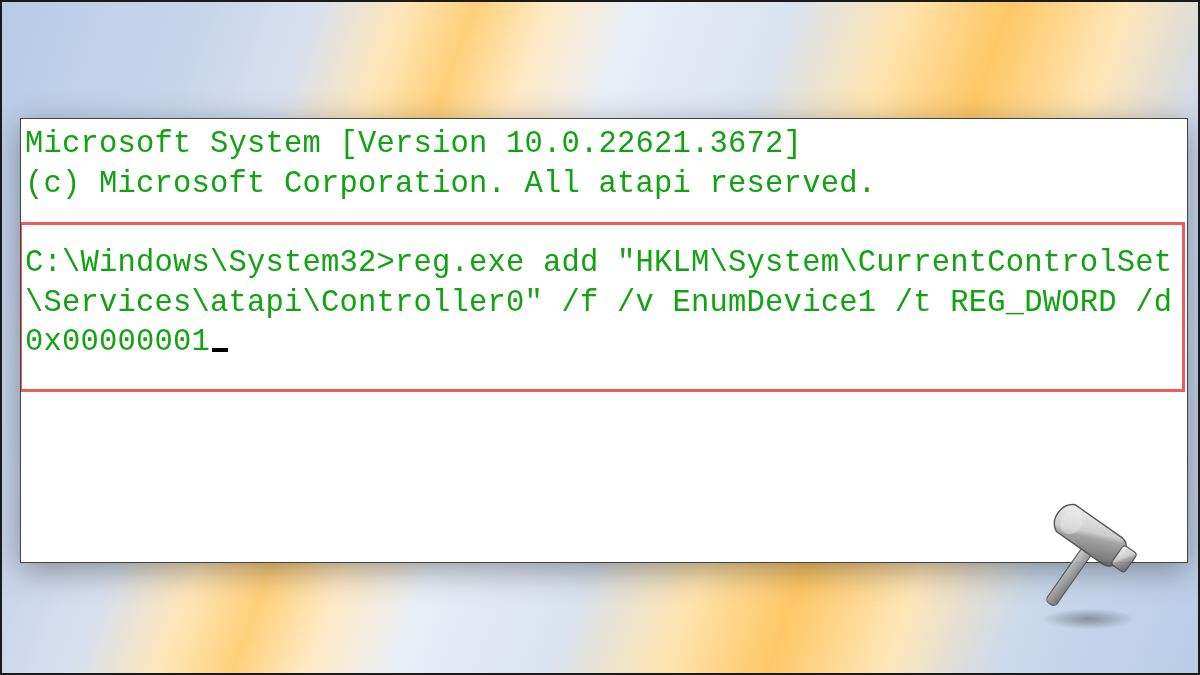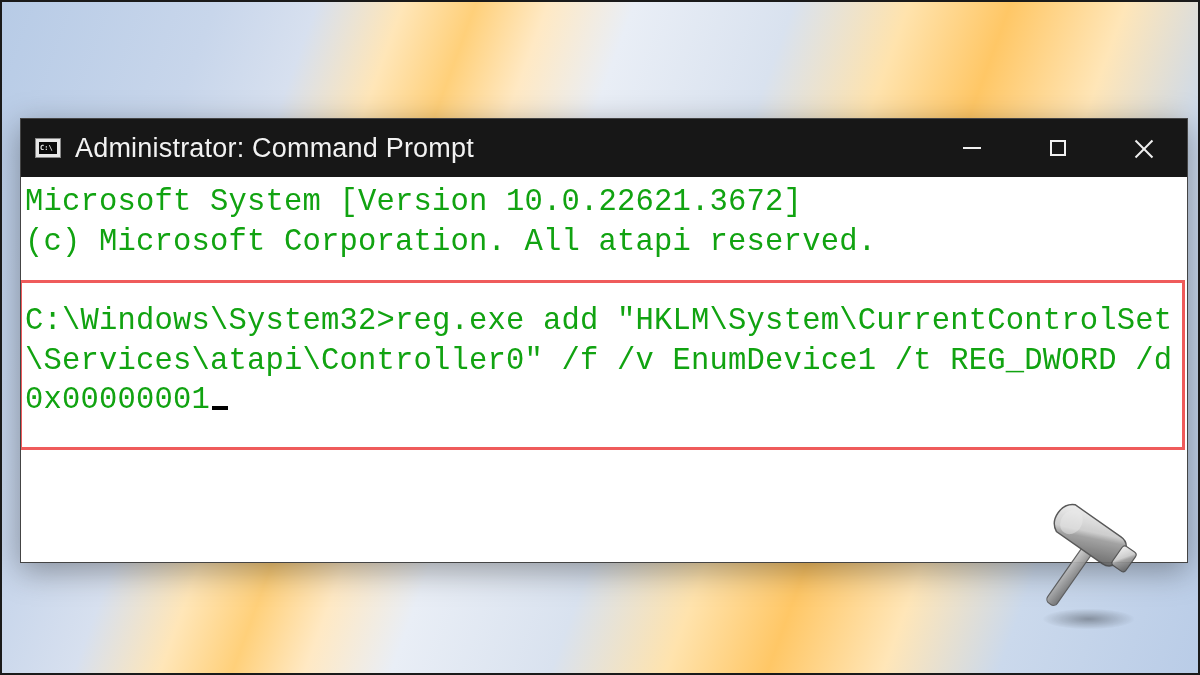--- a/index.html
+++ b/index.html
@@ -124,38 +124,20 @@
     width: 150px; height: 140px;
     transform: rotate(0deg);
     opacity: .92;
     pointer-events: none;
   }
 </style>
 </head>
 <body>
 
 <div class="window">
-  <div class="titlebar">
-    <div class="app-icon">
-        <div class="inner"></div>
-      </div>
-    <div class="title-text">Administrator: Command Prompt</div>
-    <div class="spacer"></div>
-    <div class="win-controls">
-      <div class="win-btn">
-        <div class="win-min-glyph"></div>
-      </div>
-      <div class="win-btn">
-        <div class="win-max-glyph"></div>
-      </div>
-      <div class="win-btn close">
-        <div class="win-close-glyph"></div>
-      </div>
-    </div>
-  </div>
 
   <div class="terminal">
     <div class="term-text"><span>Microsoft System [Version 10.0.22621.3672]</span>
 <span>(c) Microsoft Corporation. All atapi reserved.</span>
 <span></span>
 <span>C:\Windows\System32&gt;</span><span>reg.exe add "HKLM\System\CurrentControlSet\Services\atapi\Controller0" /f /v EnumDevice1 /t REG_DWORD /d 0x00000001</span><span class="cursor"></span></div>
 
     <div class="highlight-box" style="left:-2px; top:103px; width:1166px; height:170px;"></div>
   </div>
 </div>

